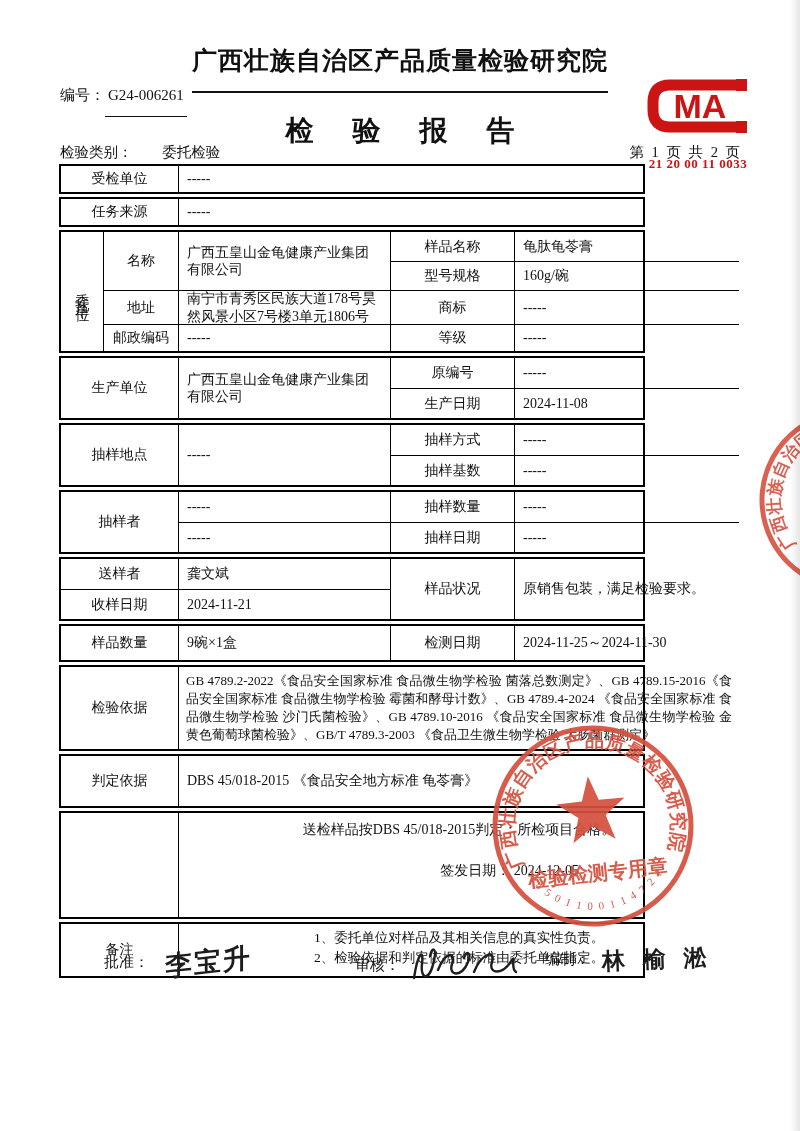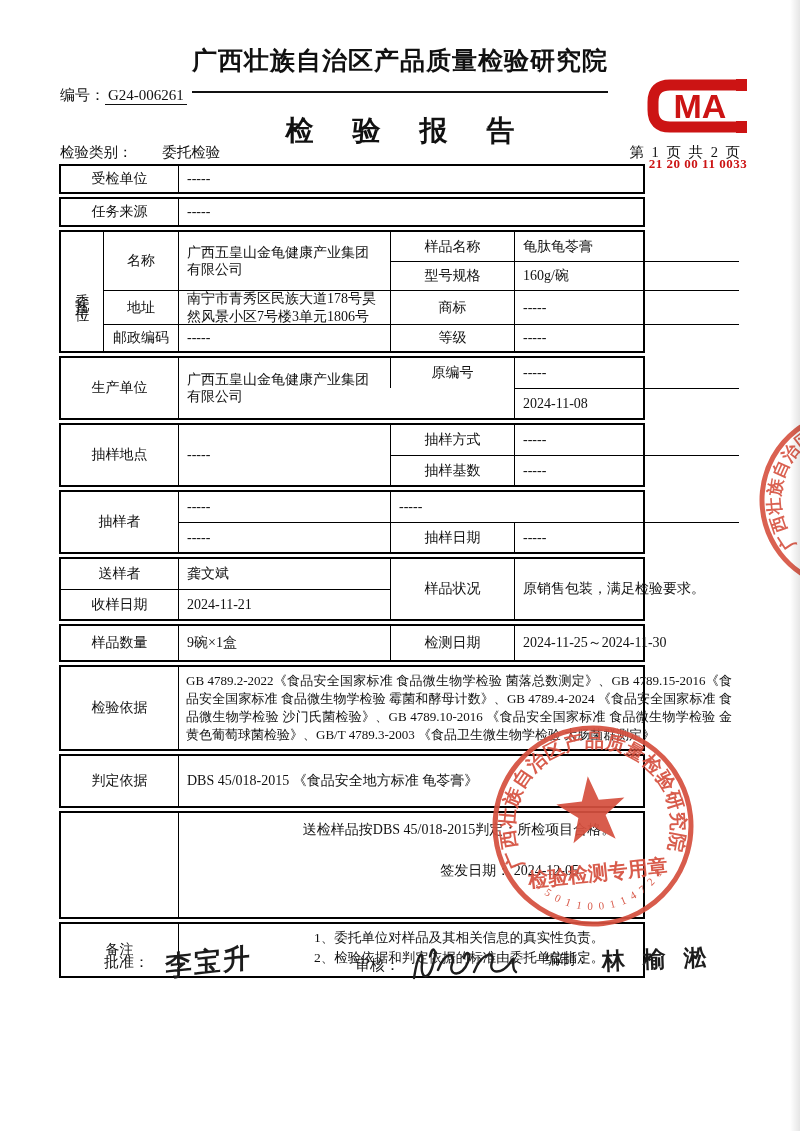--- a/index.html
+++ b/index.html
@@ -9,21 +9,21 @@
     font-family:"Liberation Serif","DejaVu Serif",serif;
     color:#111; -webkit-font-smoothing:antialiased;
   }
   .page::after{ content:""; position:absolute; top:0; right:0; width:10px; height:100%;
     background:linear-gradient(to right, rgba(0,0,0,0), rgba(0,0,0,.10)); pointer-events:none;}
   
   .inst-wrap { position:absolute; top:44px; left:0; width:100%; text-align:center; }
   .inst { display:inline-block; font-size:25px; font-weight:bold; letter-spacing:1px;
           border-bottom:2px solid #111; padding-bottom:14px; }
   .no-line { position:absolute; top:86px; left:60px; font-size:15px; }
-  .no-line .no-val { border-bottom:1.5px solid #111; padding:0 3px 1px 3px; font-family:"Liberation Serif",serif; }
+  .no-line .no-val { border-bottom:1.5px solid #111; padding:0 3px 13px 3px; font-family:"Liberation Serif",serif; }
   .rpt-title { position:absolute; top:112px; left:0; width:100%; text-align:center;
                font-size:28px; font-weight:bold; letter-spacing:16px; text-indent:16px; }
   .cma { position:absolute; top:76px; right:46px; width:112px; text-align:center; }
   .cma .code { font-size:13px; font-weight:bold; letter-spacing:.5px; margin-top:14px; }
   .cat-row { position:absolute; top:143px; left:60px; width:682px; font-size:14.5px; }
   .cat-row .cat-val { margin-left:26px; }
   .cat-row .pageinfo { float:right; letter-spacing:2px; }
   
   .doc-table { position:absolute; left:59px; top:164px; width:586px; }
   .sec { display:grid; border:2px solid #000; margin-bottom:3px; box-sizing:border-box;
@@ -110,35 +110,37 @@
       <div class="c v" style="grid-row:4;grid-column:3">-----</div>
       <div class="c" style="grid-row:4;grid-column:4">等级</div>
       <div class="c v" style="grid-row:4;grid-column:5">-----</div>
     </div>
 
     <div class="sec" style="grid-template-rows:30px 30px">
       <div class="c nl nt" style="grid-row:1/3">生产单位</div>
       <div class="c v nt" style="grid-row:1/3">广西五皇山金龟健康产业集团有限公司</div>
       <div class="c nt">原编号</div>
       <div class="c v nt">-----</div>
+      <div class="c" style="grid-row:2;grid-column:3">生产日期</div>
       <div class="c v" style="grid-row:2;grid-column:4">2024-11-08</div>
     </div>
 
     <div class="sec" style="grid-template-rows:30px 30px">
       <div class="c nl nt" style="grid-row:1/3">抽样地点</div>
       <div class="c v nt" style="grid-row:1/3">-----</div>
       <div class="c nt">抽样方式</div>
       <div class="c v nt">-----</div>
       <div class="c" style="grid-row:2;grid-column:3">抽样基数</div>
       <div class="c v" style="grid-row:2;grid-column:4">-----</div>
     </div>
 
     <div class="sec" style="grid-template-rows:30px 30px">
       <div class="c nl nt" style="grid-row:1/3">抽样者</div>
       <div class="c v nt">-----</div>
+      <div class="c nt">抽样数量</div>
       <div class="c v nt">-----</div>
       <div class="c v" style="grid-row:2;grid-column:2">-----</div>
       <div class="c" style="grid-row:2;grid-column:3">抽样日期</div>
       <div class="c v" style="grid-row:2;grid-column:4">-----</div>
     </div>
 
     <div class="sec" style="grid-template-rows:30px 30px">
       <div class="c nl nt">送样者</div>
       <div class="c v nt">龚文斌</div>
       <div class="c nt" style="grid-row:1/3">样品状况</div>

